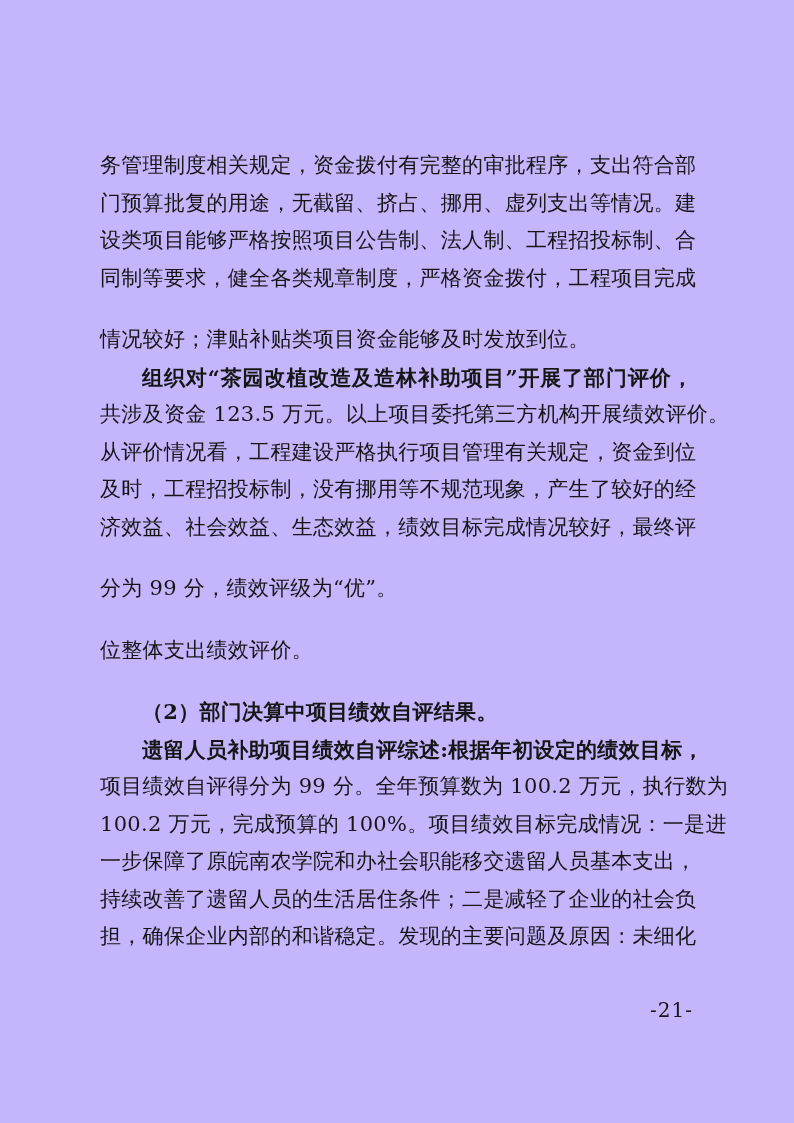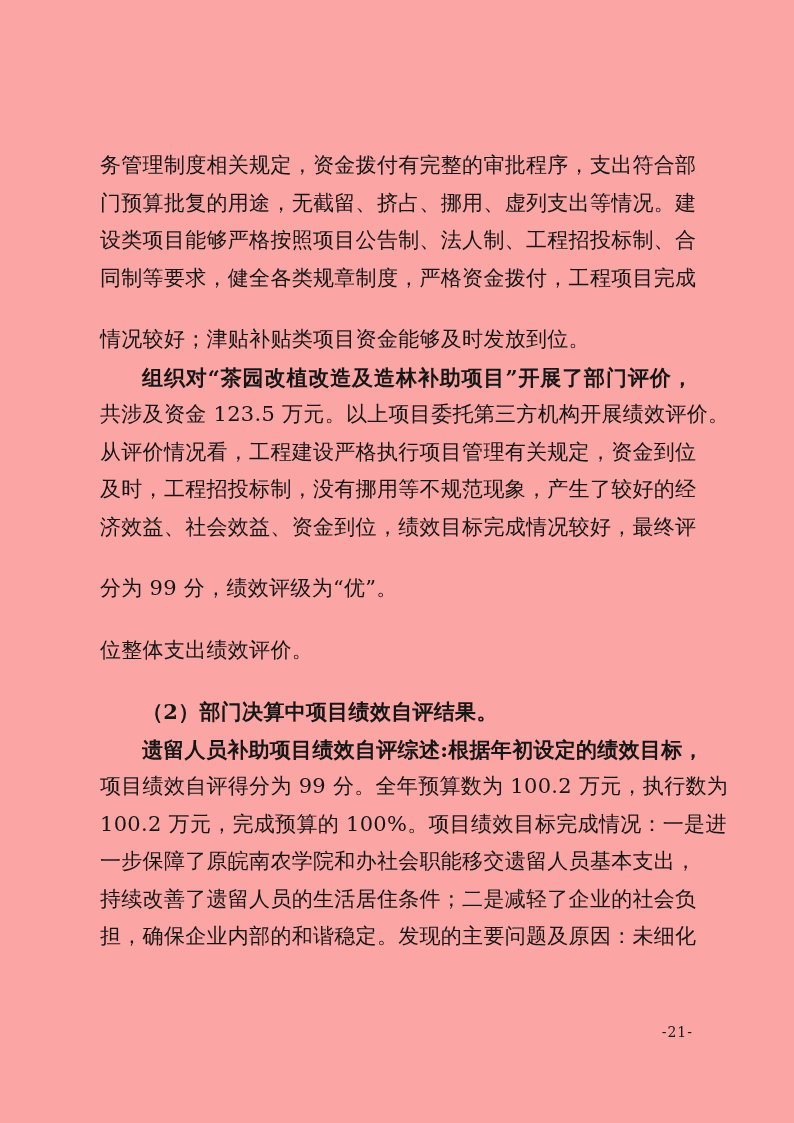--- a/index.html
+++ b/index.html
@@ -1,21 +1,21 @@
 <!DOCTYPE html>
 <html lang="zh"><head>
 <meta charset="utf-8">
 <style>
   html, body { margin: 0; padding: 0; background: #e8e8e8; }
   .page {
     position: relative;
     width: 794px;
     height: 1123px;
     margin: 0 auto;
-    background: #fca5a5;
+    background: #c4b5fd;
     font-family: "DejaVu Serif", "Liberation Serif", serif;
     color: #161616;
     overflow: hidden;
   }
   .body-text {
     position: absolute;
     left: 100px;
     top: 147px;
     width: 593px;
   }
@@ -34,43 +34,43 @@
   }
   .line.ind {
     text-indent: 42px;
     font-weight: bold;
   }
   .line.bold {
     font-weight: 700;
   }
   .page-number {
     position: absolute;
-    top: 1020px;
+    top: 998px;
     right: 101px;
-    font-size: 14px;
+    font-size: 20px;
     line-height: 24px;
     letter-spacing: 1px;
     color: #161616;
   }
 </style>
 </head>
 <body>
 
 <div class="page">
   <div class="body-text">
     <div class="line">务管理制度相关规定，资金拨付有完整的审批程序，支出符合部</div>
     <div class="line">门预算批复的用途，无截留、挤占、挪用、虚列支出等情况。建</div>
     <div class="line">设类项目能够严格按照项目公告制、法人制、工程招投标制、合</div>
     <div class="line">同制等要求，健全各类规章制度，严格资金拨付，工程项目完成</div>
     <div class="line end">情况较好；津贴补贴类项目资金能够及时发放到位。</div>
     <div class="line ind">组织对“茶园改植改造及造林补助项目”开展了部门评价，</div>
     <div class="line">共涉及资金 123.5 万元。以上项目委托第三方机构开展绩效评价。</div>
     <div class="line">从评价情况看，工程建设严格执行项目管理有关规定，资金到位</div>
     <div class="line">及时，工程招投标制，没有挪用等不规范现象，产生了较好的经</div>
-    <div class="line">济效益、社会效益、资金到位，绩效目标完成情况较好，最终评</div>
+    <div class="line">济效益、社会效益、生态效益，绩效目标完成情况较好，最终评</div>
     <div class="line end">分为 99 分，绩效评级为“优”。</div>
     <div class="line end">位整体支出绩效评价。</div>
     <div class="line ind end bold">（2）部门决算中项目绩效自评结果。</div>
     <div class="line ind">遗留人员补助项目绩效自评综述:根据年初设定的绩效目标，</div>
     <div class="line">项目绩效自评得分为 99 分。全年预算数为 100.2 万元，执行数为</div>
     <div class="line">100.2 万元，完成预算的 100%。项目绩效目标完成情况：一是进</div>
     <div class="line">一步保障了原皖南农学院和办社会职能移交遗留人员基本支出，</div>
     <div class="line">持续改善了遗留人员的生活居住条件；二是减轻了企业的社会负</div>
     <div class="line">担，确保企业内部的和谐稳定。发现的主要问题及原因：未细化</div>
   </div>

